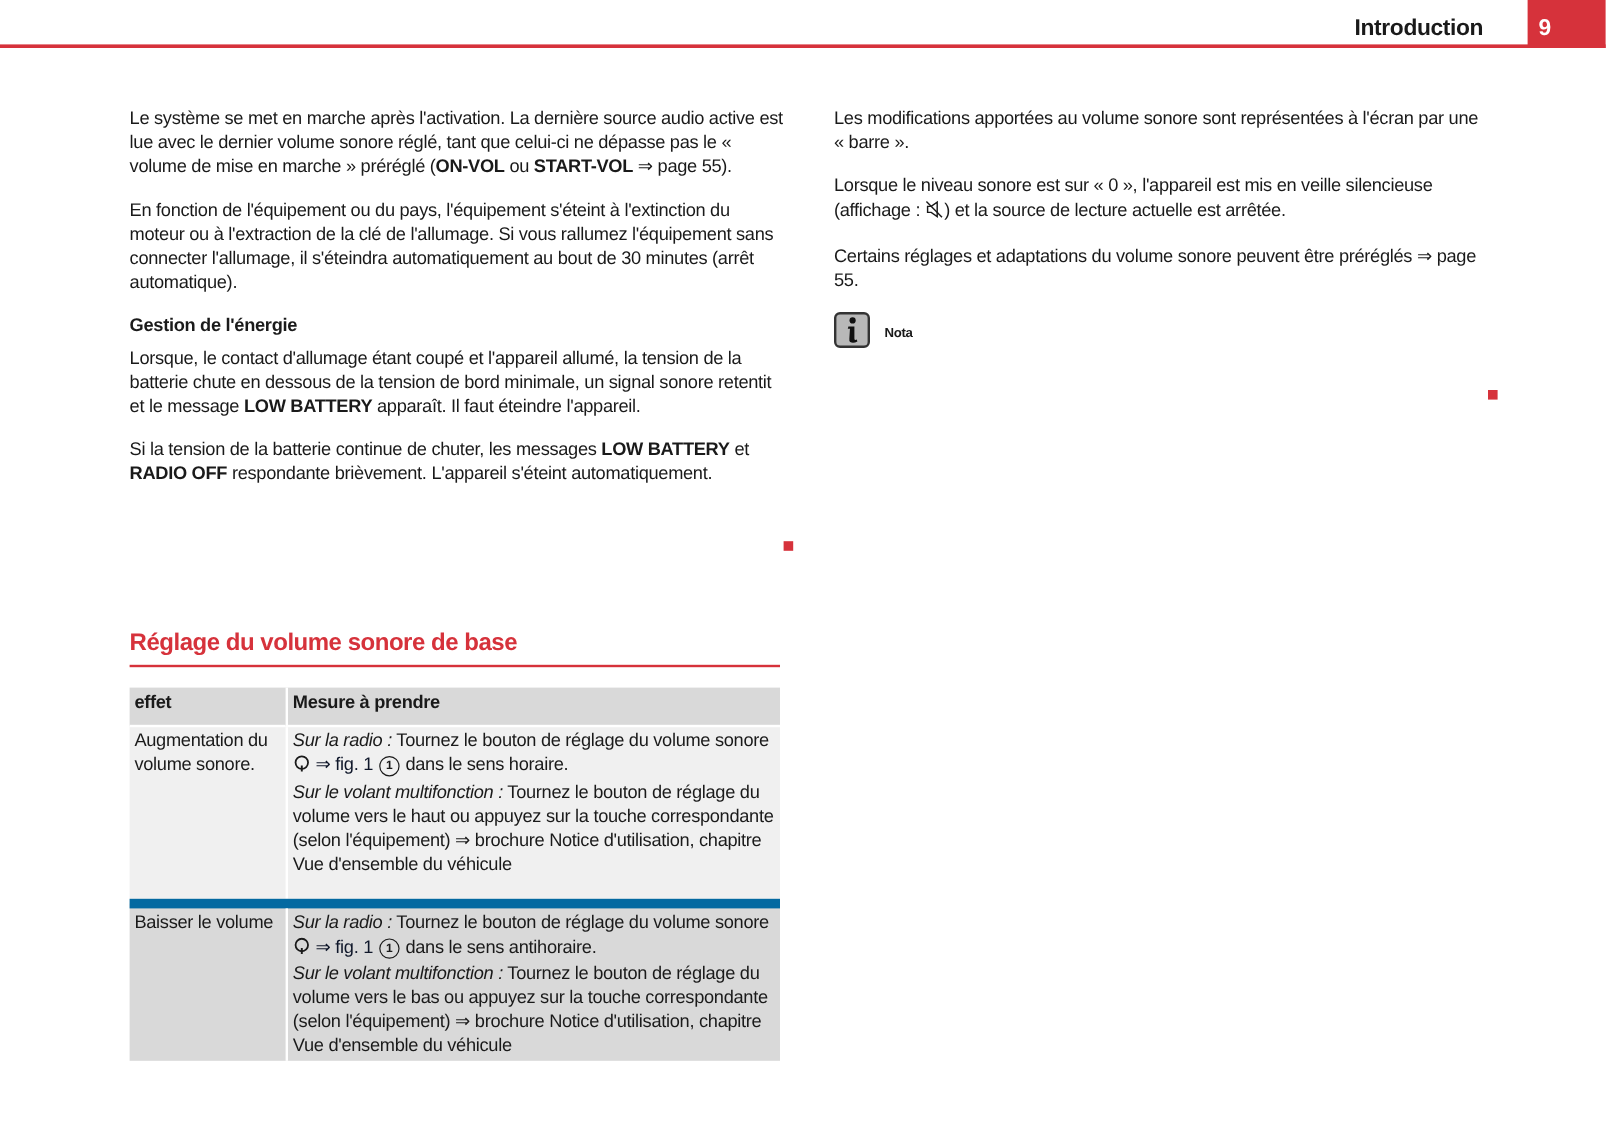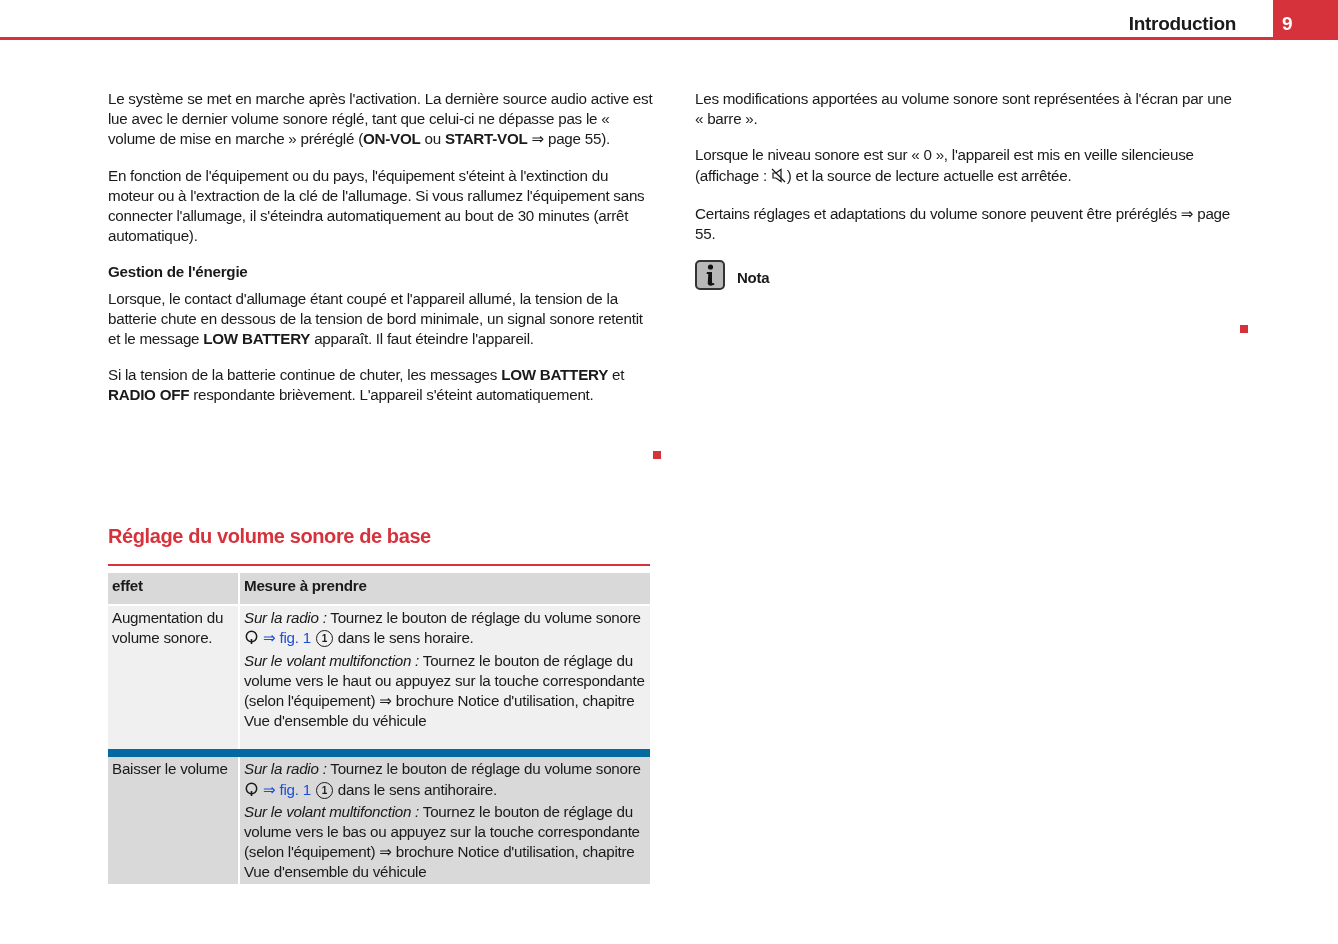--- a/index.html
+++ b/index.html
@@ -21,44 +21,44 @@
   .col { position: absolute; font-family: "Liberation Sans", sans-serif; font-size: 15.2px; line-height: 20.2px; letter-spacing: -0.25px; }
   .col-left { left: 108px; top: 89px; width: 545px; }
   .col-right { left: 695px; top: 89px; width: 545px; }
   p { margin: 0 0 16px 0; }
   b { font-weight: bold; }
   .subhead { font-weight: bold; margin: 0 0 6px 0; }
   .end-mark { display: inline-block; width: 8px; height: 8px; background: #d6323b; position: absolute; }
   .section-title {
     position: absolute; left: 108px; top: 525px; width: 542px; color: #d6323b; font-weight: bold;
     font-size: 20px; font-family: "Liberation Sans", sans-serif; letter-spacing: -0.4px;
-    border-bottom: 2px solid #d6323b; padding-bottom: 16px;
+    border-bottom: 2px solid #d6323b; padding-bottom: 6px;
   }
   table.vol {
     position: absolute; left: 108px; top: 573px; width: 542px; border-collapse: collapse;
     font-family: "Liberation Sans", sans-serif; font-size: 15.2px; line-height: 20.2px; letter-spacing: -0.25px;
   }
   table.vol th, table.vol td { vertical-align: top; text-align: left; padding: 2px 4px 0 4px; }
   table.vol th { background: #d9d9d9; font-weight: bold; padding-top: 3px; padding-bottom: 8px; }
   table.vol th.c1, table.vol td.c1 { width: 122px; border-right: 2px solid #ffffff; }
   table.vol tr.r1 td { background: #f0f0f0; border-top: 2px solid #ffffff; padding-bottom: 18px; }
   table.vol tr.r2 td { background: #d9d9d9; border-top: 8px solid #0369a1; padding-bottom: 1px; }
   .ital { font-style: italic; }
-  .red { color: #1d4ed8; }
+  .red { color: #0f172a; }
   .circ {
     display: inline-block; width: 15px; height: 15px; border: 1.5px solid #1a1a1a; border-radius: 50%;
     font-size: 10px; line-height: 15px; text-align: center; font-weight: bold; vertical-align: 1px; margin: 0 1px;
   }
   .knob { display: inline-block; vertical-align: -2px; }
   .nota-row { display: flex; align-items: center; margin-top: 4px; }
   .info-icon {
     width: 30px; height: 30px; border: 2px solid #333; border-radius: 5px; background: #b8b8b8;
     box-sizing: border-box; display: flex; align-items: center; justify-content: center; margin-right: 12px;
   }
-  .nota-title { font-weight: bold; font-size: 15px; margin-top: 6px; }
+  .nota-title { font-weight: bold; font-size: 11px; margin-top: 6px; }
   .mute { display: inline-block; vertical-align: -2px; }
 </style>
 </head>
 <body>
 
 <div class="hdr-line"></div>
 <div class="hdr-title">Introduction</div>
 <div class="hdr-page">9</div>
 
 <div class="col col-left">

